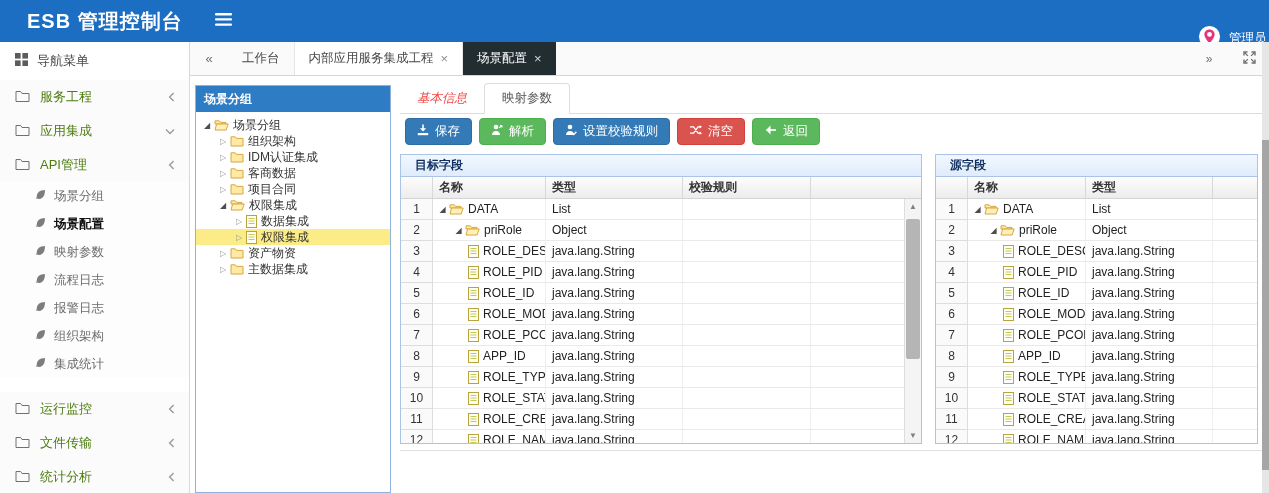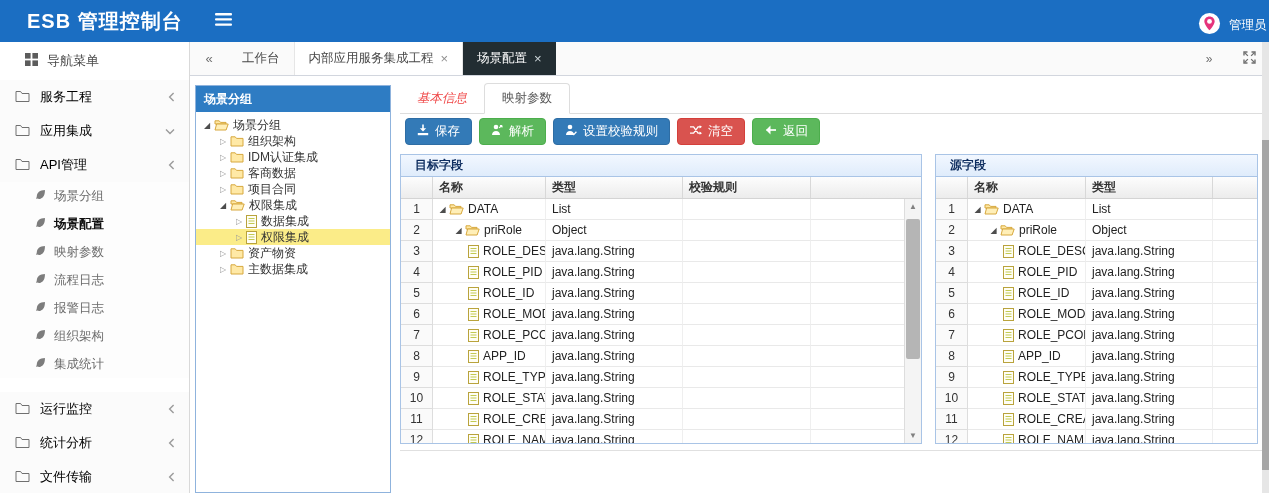--- a/index.html
+++ b/index.html
@@ -5,26 +5,26 @@
   * { margin:0; padding:0; box-sizing:border-box; }
   html,body { width:1269px; height:493px; }
   body { font-family:"Liberation Sans","DejaVu Sans",sans-serif; font-size:12px; background:#fff; }
   .app { position:relative; width:1269px; height:493px; overflow:hidden; background:#fff; }
 
   
   .topbar { position:absolute; left:0; top:0; width:1269px; height:42px; background:#1b6ec2;text-align:right; }
   .logo { position:absolute; left:27px; top:0; height:42px; display:flex; align-items:center;
           color:#fff; font-size:20px; font-weight:bold; letter-spacing:1px; }
   .hamburger { position:absolute; left:208px; top:0; height:42px; width:30px; display:flex; align-items:center; justify-content:center; cursor:pointer; }
-  .topbar-user { position:absolute; left:1198px; top:4px; height:42px; display:flex; align-items:center; gap:8px; color:#fff; font-size:12.5px; white-space:nowrap; }
+  .topbar-user { position:absolute; left:1198px; top:17px; height:42px; display:flex; align-items:center; gap:8px; color:#fff; font-size:12.5px; white-space:nowrap; }
 
   
   .sidebar { position:absolute; left:0; top:42px; width:190px; height:451px; background:#fff; border-right:1px solid #d9d9d9; }
-  .nav-header { height:38px; display:flex; align-items:center; gap:9px; padding-left:25px; color:#4a4a4a; font-size:13px; }
-  .side-item { height:34px; display:flex; align-items:center; gap:10px; padding-left:15px; color:#000000; font-size:13px; position:relative; cursor:pointer; background:#fbfbfb; }
+  .nav-header { height:38px; display:flex; align-items:center; gap:9px; padding-left:15px; color:#4a4a4a; font-size:13px; }
+  .side-item { height:34px; display:flex; align-items:center; gap:10px; padding-left:15px; color:#4d7c0f; font-size:13px; position:relative; cursor:pointer; background:#fbfbfb; }
   .side-item .chev { position:absolute; right:14px; display:flex; align-items:center; }
   .sub-item { height:28px; display:flex; align-items:center; gap:8px; padding-left:35px; color:#6b6b6b; font-size:12.5px; cursor:pointer; background:#fdfdfd; }
   .sub-item.active { color:#111; font-weight:bold; }
   .side-gap { height:14px; }
 
   
   .tabstrip { position:absolute; left:190px; top:42px; width:1079px; height:34px; background:#fafafa; border-bottom:1px solid #d2d6de; display:flex; align-items:stretch; }
   .tab-scroll { width:38px; display:flex; align-items:center; justify-content:center; color:#6f6f6f; font-size:13px; cursor:pointer; }
   .tab { display:flex; align-items:center; gap:7px; padding:0 14px; font-size:12.5px; color:#484848; cursor:pointer; white-space:nowrap; }
   .tab.mid { background:#fff; border-left:1px solid #e6e6e6; border-right:1px solid #e6e6e6; }
@@ -215,32 +215,32 @@
       <span class="chev">
           <svg width="7" height="10" viewBox="0 0 7 10">
             <path d="M5.6 1 1.6 5l4 4" stroke="#9a9a9a" fill="none" stroke-width="1.4"></path>
           </svg>
         </span>
     </div>
     <div class="side-item">
       <span><svg width="15" height="12" viewBox="0 0 15 12">
             <path d="M1 1.5h4.6l1.4 2H14v8H1z" fill="none" stroke="#707070"></path>
           </svg></span>
-      <span>统计分析</span>
+      <span>文件传输</span>
       <span class="chev">
           <svg width="7" height="10" viewBox="0 0 7 10">
             <path d="M5.6 1 1.6 5l4 4" stroke="#9a9a9a" fill="none" stroke-width="1.4"></path>
           </svg>
         </span>
     </div>
     <div class="side-item">
       <span><svg width="15" height="12" viewBox="0 0 15 12">
             <path d="M1 1.5h4.6l1.4 2H14v8H1z" fill="none" stroke="#707070"></path>
           </svg></span>
-      <span>文件传输</span>
+      <span>统计分析</span>
       <span class="chev">
           <svg width="7" height="10" viewBox="0 0 7 10">
             <path d="M5.6 1 1.6 5l4 4" stroke="#9a9a9a" fill="none" stroke-width="1.4"></path>
           </svg>
         </span>
     </div>
   </div>
 
   <div class="tabstrip">
     <div class="tab-scroll">

